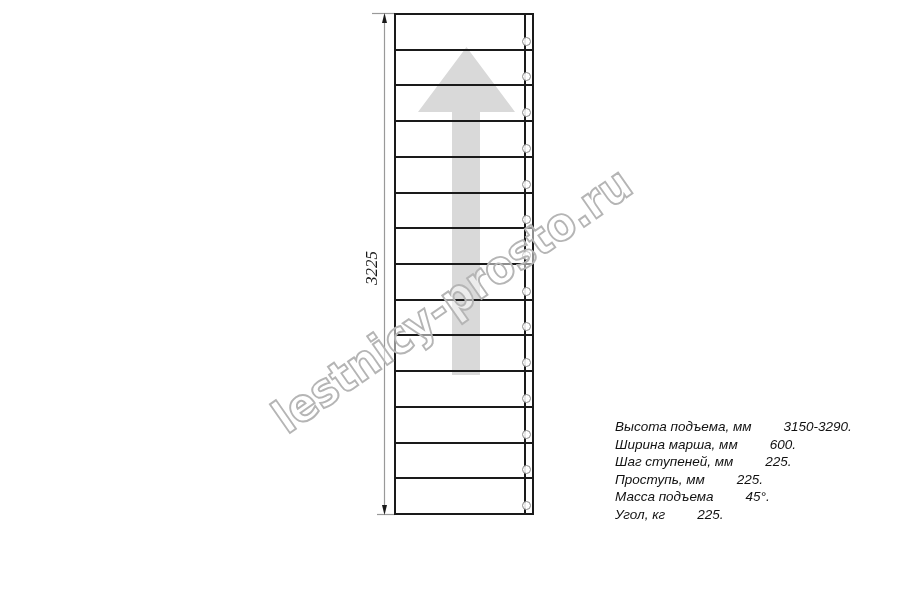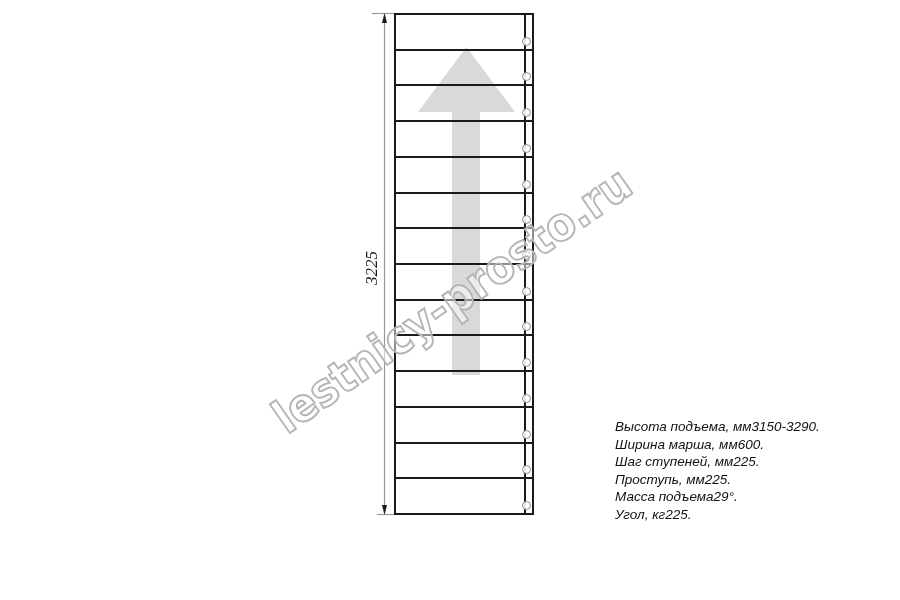--- a/index.html
+++ b/index.html
@@ -47,21 +47,21 @@
     text-shadow: 0 0 0 rgba(0,0,0,0);
     z-index: 3; pointer-events: none;
   }
 
   .specs {
     position: absolute; left: 615px; top: 418px; width: 230px;
     font-style: italic; font-size: 13.5px; color: #111; z-index: 1;
   }
   .spec-row { display: flex; justify-content: flex-start; line-height: 17.6px; }
   .spec-label { text-align: left; white-space: nowrap; }
-  .spec-value { text-align: right; white-space: nowrap; }
+  .spec-value { text-align: right; white-space: nowrap; margin-left: 32px; }
 </style>
 </head>
 <body>
 
 <div class="canvas">
 
   <svg class="underlay" width="900" height="600" viewBox="0 0 900 600">
     <polygon class="arrow-shape" points="466.5,47 515,112 480,112 480,375 452,375 452,112 418,112"></polygon>
     <line class="dim-stroke" x1="372" y1="13.5" x2="395" y2="13.5"></line>
     <line class="dim-stroke" x1="377" y1="514.5" x2="395" y2="514.5"></line>
@@ -134,21 +134,21 @@
       <div class="spec-row">
         <span class="spec-label">Шаг ступеней, мм</span>
         <span class="spec-value">225.</span>
       </div>
       <div class="spec-row">
         <span class="spec-label">Проступь, мм</span>
         <span class="spec-value">225.</span>
       </div>
       <div class="spec-row">
         <span class="spec-label">Масса подъема</span>
-        <span class="spec-value">29°.</span>
+        <span class="spec-value">45°.</span>
       </div>
       <div class="spec-row">
         <span class="spec-label">Угол, кг</span>
         <span class="spec-value">225.</span>
       </div>
     </div>
 
 </div>
 
 </body></html>

